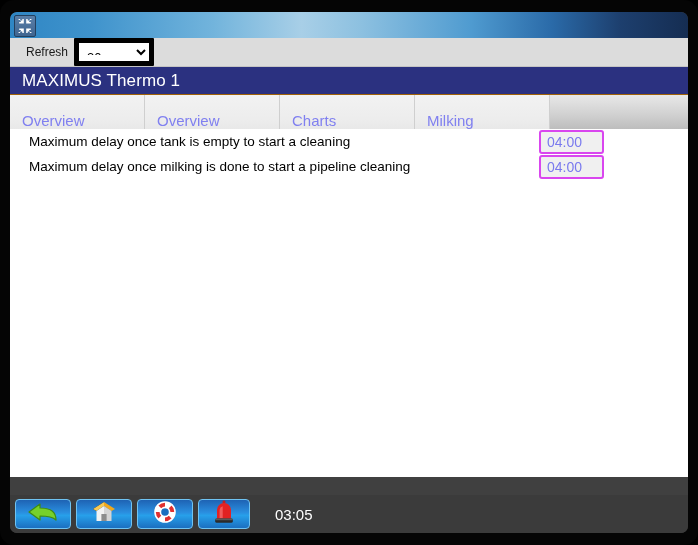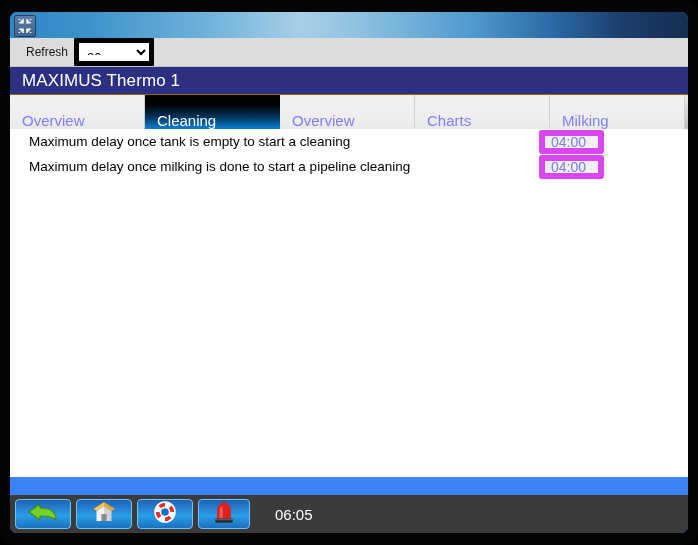--- a/index.html
+++ b/index.html
@@ -24,21 +24,21 @@
     border-radius: 14px;
     box-sizing: border-box;
   }
 
   #screen {
     position: absolute;
     left: 10px;
     top: 12px;
     width: 678px;
     height: 521px;
-    background: #3b82f6;
+    background: #404040;
     border-radius: 7px;
     overflow: hidden;
     box-sizing: border-box;
   }
 
   
   #titlebar {
     position: relative;
     height: 26px;
     background: linear-gradient(to right,
@@ -167,21 +167,21 @@
     font-size: 13.5px;
     color: #000000;
     white-space: nowrap;
   }
   .setting-value {
     position: absolute;
     left: 517px;
     width: 65px;
     height: 24px;
     background: #f0f0f0;
-    border: 6px solid #d946ef;
+    border: 2px solid #d946ef;
     border-radius: 3px;
     box-sizing: border-box;
     display: flex;
     align-items: center;
     padding-left: 6px;
     font-size: 14px;
     color: #7a7aee;
     font-family: "Liberation Sans", sans-serif;
     outline: none;
   }
@@ -253,23 +253,20 @@
     </div>
 
     <div id="page-header">
       <span id="page-title">MAXIMUS Thermo 1</span>
     </div>
 
     <div id="tabstrip">
       <div id="tabs-host" style="display:flex;">
           <div class="tab">
             <span>Overview</span>
-          </div>
-          <div class="tab active">
-            <span>Cleaning</span>
           </div>
           <div class="tab">
             <span>Overview</span>
           </div>
           <div class="tab">
             <span>Charts</span>
           </div>
           <div class="tab">
             <span>Milking</span>
           </div>
@@ -333,17 +330,17 @@
           <svg width="24" height="26" viewBox="0 0 24 26" aria-hidden="true">
             <rect x="10.6" y="1.5" width="2.8" height="3.2" rx="1" fill="#c02020"></rect>
             <path d="M5 20 L5 11 a7 7 0 0 1 14 0 L19 20 Z" fill="#e22222"></path>
             <path d="M7.6 19 L7.6 11.5 a4.4 4.4 0 0 1 3.1 -4.2 L10.7 19 Z" fill="#f46a6a" opacity="0.8"></path>
             <rect x="3.2" y="19.4" width="17.6" height="4.4" rx="1.6" fill="#2b2b2b"></rect>
             <rect x="3.2" y="19.4" width="17.6" height="1.8" rx="0.9" fill="#5a5a5a"></rect>
           </svg>
         </span>
       </div>
 
-      <span id="clock">06:05</span>
+      <span id="clock">03:05</span>
     </div>
 
   </div>
 </div>
 
 </body></html>

